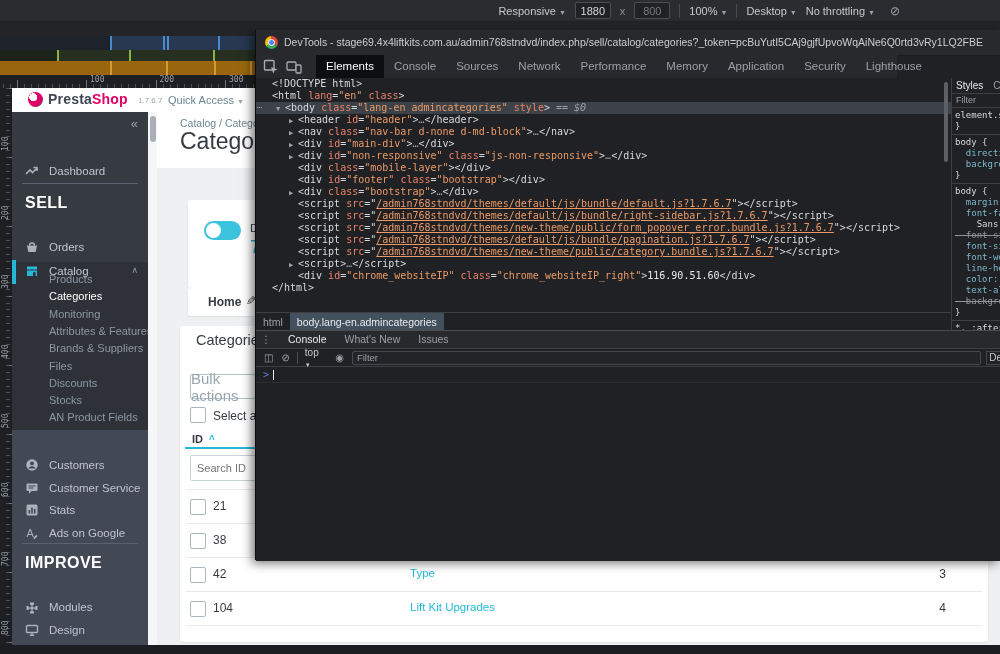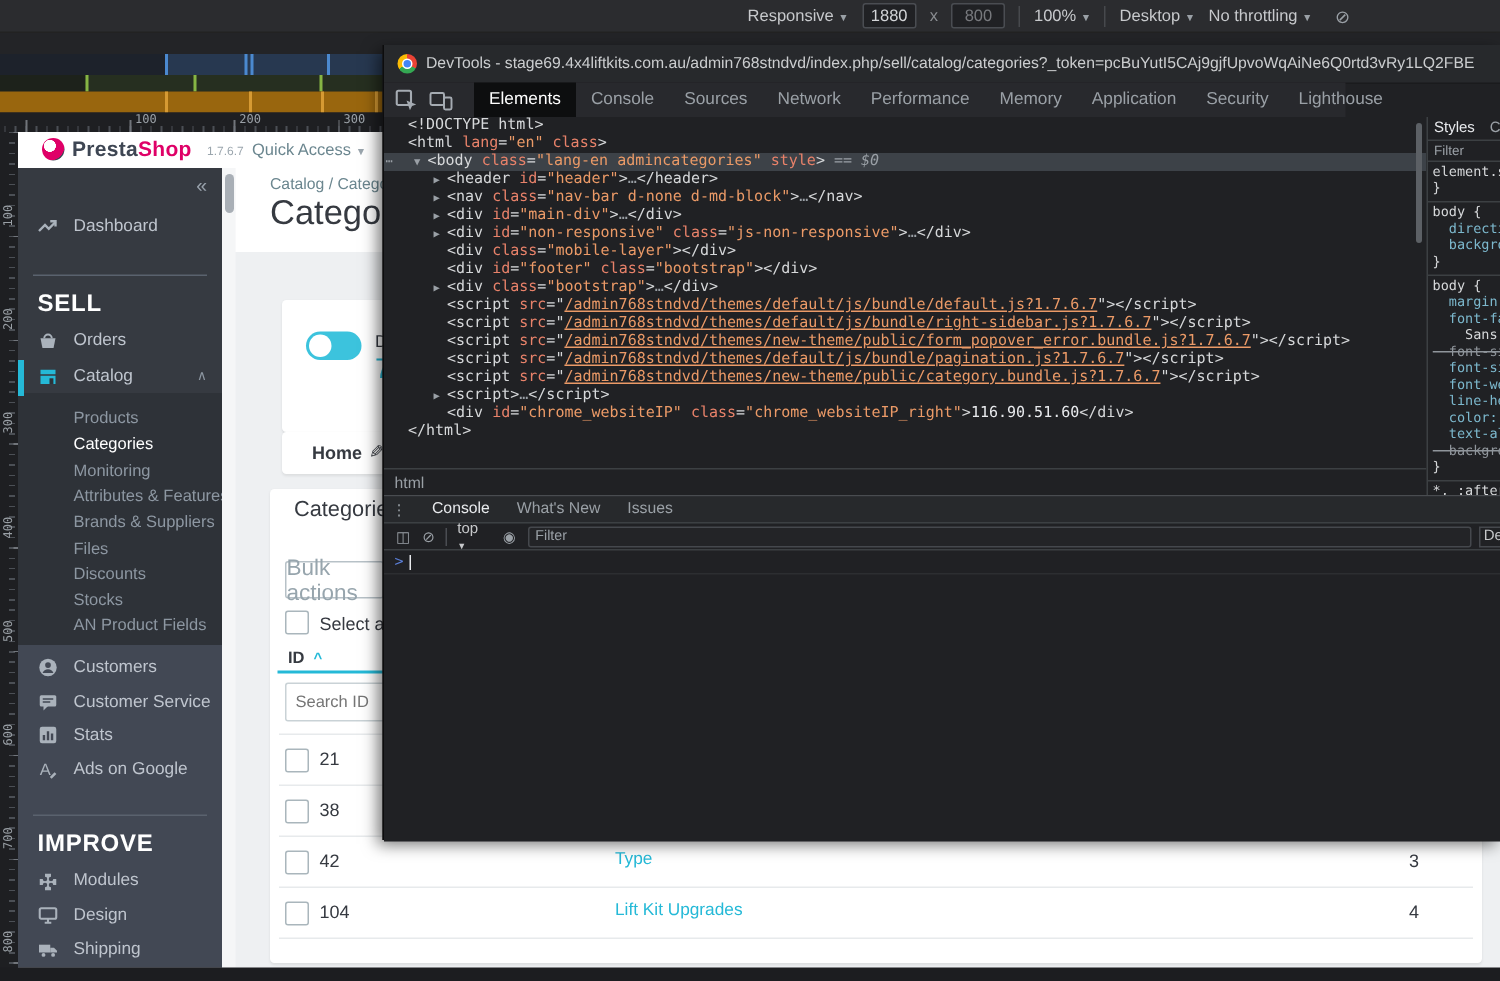--- a/index.html
+++ b/index.html
@@ -44,21 +44,21 @@
     background:radial-gradient(circle at 35% 35%,#fff 0 28%,#df0067 30% 70%,#3e4653 72%);}
   #ps-logo{position:absolute;left:36px;top:3px;font-size:14px;font-weight:bold;color:#3e4653;letter-spacing:.2px;}
   #ps-logo .shop{color:#df0067;}
   #ps-version{position:absolute;left:126px;top:8px;font-size:8px;color:#9aa5ad;}
   #ps-quick{position:absolute;left:156px;top:6px;font-size:11px;color:#6b868f;}
   
   #sidebar{position:absolute;left:0;top:24px;width:136px;height:533px;background:#363a41;}
   #sb-sub-bg{position:absolute;left:0;top:150px;width:136px;height:168px;background:#2e3238;}
   #sb-low-bg{position:absolute;left:0;top:318px;width:136px;height:215px;background:#424854;}
   #sb-collapse{position:absolute;right:10px;top:4px;color:#98a1ab;font-size:13px;}
-  .sb-item{position:absolute;left:0;width:136px;height:22px;color:#bfc5ce;font-size:11.5px;}
+  .sb-item{position:absolute;left:0;width:136px;height:22px;color:#bfc5ce;font-size:11.5px;margin-top:20px;}
   .sb-item .ic{position:absolute;left:13px;top:2px;width:14px;height:14px;color:#aab2bb;}
   .sb-item .ic svg{width:14px;height:14px;display:block;}
   .sb-item .lb{position:absolute;left:37px;top:3px;white-space:nowrap;}
   .sb-item.active .ic{color:#25b9d7;}
   .sb-active-bar{position:absolute;left:0;width:4px;height:24px;background:#25b9d7;}
   .sb-chev{position:absolute;right:10px;top:3px;font-size:9px;color:#8d97a2;}
   .sb-section{position:absolute;left:13px;color:#fff;font-size:16px;font-weight:bold;letter-spacing:.5px;}
   .sb-divider{position:absolute;left:10px;width:116px;height:1px;background:#5a626e;}
   .sb-child{position:absolute;left:37px;width:95px;height:17px;color:#8d97a2;font-size:11px;white-space:nowrap;}
   .sb-child.active{color:#fff;}
@@ -444,20 +444,21 @@
         <div class="code-line" style="padding-left: 33px;"><span class="cl-arrow"></span><span class="s-t">&lt;script </span><span class="s-a">src</span><span class="s-t">="</span><span class="s-l">/admin768stndvd/themes/new-theme/public/form_popover_error.bundle.js?1.7.6.7</span><span class="s-t">"&gt;&lt;/script&gt;</span></div>
         <div class="code-line" style="padding-left: 33px;"><span class="cl-arrow"></span><span class="s-t">&lt;script </span><span class="s-a">src</span><span class="s-t">="</span><span class="s-l">/admin768stndvd/themes/default/js/bundle/pagination.js?1.7.6.7</span><span class="s-t">"&gt;&lt;/script&gt;</span></div>
         <div class="code-line" style="padding-left: 33px;"><span class="cl-arrow"></span><span class="s-t">&lt;script </span><span class="s-a">src</span><span class="s-t">="</span><span class="s-l">/admin768stndvd/themes/new-theme/public/category.bundle.js?1.7.6.7</span><span class="s-t">"&gt;&lt;/script&gt;</span></div>
         <div class="code-line" style="padding-left: 33px;"><span class="cl-arrow">▶</span><span class="s-t">&lt;script&gt;</span><span class="s-g">…</span><span class="s-t">&lt;/script&gt;</span></div>
         <div class="code-line" style="padding-left: 33px;"><span class="cl-arrow"></span><span class="s-t">&lt;div </span><span class="s-a">id</span><span class="s-t">=</span><span class="s-v">"chrome_websiteIP"</span><span class="s-t"> </span><span class="s-a">class</span><span class="s-t">=</span><span class="s-v">"chrome_websiteIP_right"</span><span class="s-t">&gt;</span><span class="s-w">116.90.51.60</span><span class="s-t">&lt;/div&gt;</span></div>
         <div class="code-line" style="padding-left: 7px;"><span class="cl-arrow"></span><span class="s-t">&lt;/html&gt;</span></div>
       </div>
     <div id="el-scrollthumb"></div>
     <div id="dt-breadcrumb">
         <span class="crumb">html</span>
+        <span class="crumb sel">body.lang-en.admincategories</span>
       </div>
     <div id="dt-styles">
       <div id="st-tabs">
         <span id="st-tab-styles">Styles</span>
         <span id="st-tab-computed">Computed</span>
       </div>
       <div id="st-filter">Filter</div>
       <div id="st-rules">
           <div class="st-sec">
             <div class="st-line st-w">element.style {</div>

